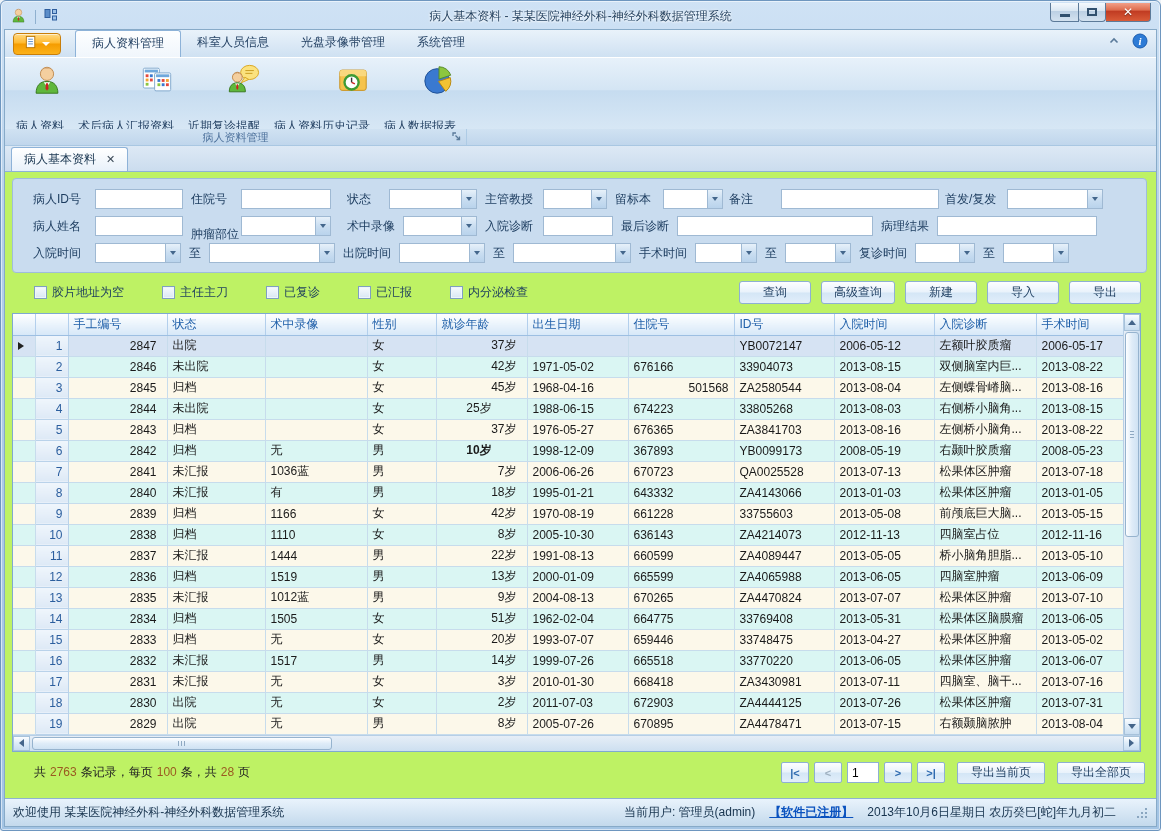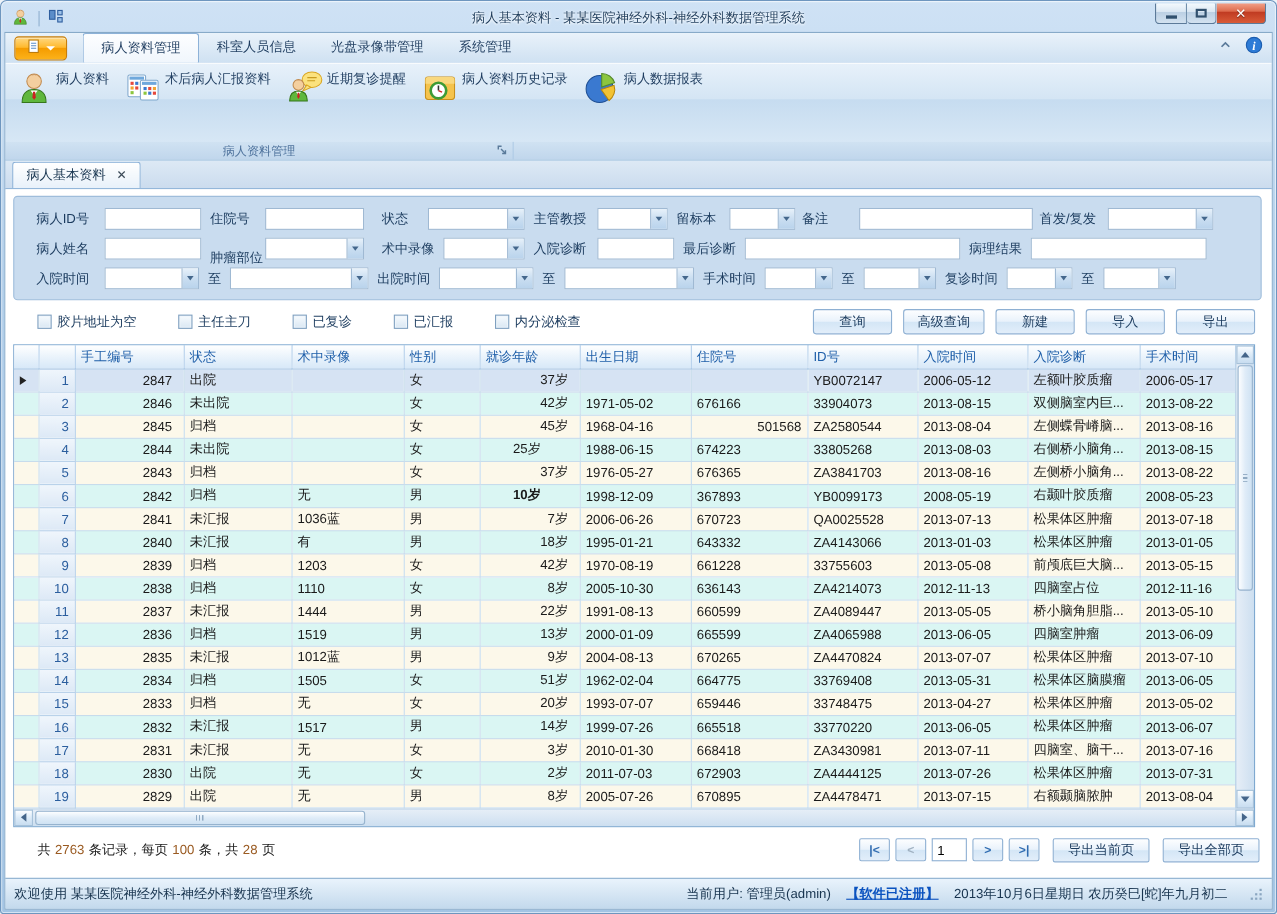--- a/index.html
+++ b/index.html
@@ -36,38 +36,38 @@
     background:linear-gradient(#ffd983,#ffb92e 45%,#f59c00 50%,#fcb21a); display:flex; align-items:center; justify-content:center; gap:3px;
     box-shadow: inset 0 1px 0 rgba(255,255,255,.6); cursor:default; }
   .appmenu .dd { width:0; height:0; border-left:4px solid transparent; border-right:4px solid transparent; border-top:4px solid #fff; }
   .rtab { padding:4px 16px 5px 16px; color:#1e3c5f; cursor:default; }
   .rtab.active { background:linear-gradient(#fdfeff,#f0f6fc); border:1px solid #8db2d8; border-bottom:none; border-radius:3px 3px 0 0; }
   .tabrow-right { margin-left:auto; display:flex; align-items:center; gap:12px; padding-bottom:5px; }
 
   .ribbon { height:72px; background:linear-gradient(#e7f1fa,#d4e5f4 45%,#c6dcf0 46%,#d7e7f5); border-top:1px solid #fff;
     display:flex; align-items:stretch; padding:3px 2px 0 2px; }
   .ribbon-group-body { display:flex; }
-  .rbtn { min-width:64px; padding:2px 7px; display:flex; flex-direction:row; align-items:flex-start; justify-content:flex-start;
-    gap:3px; color:#1e3c5f; cursor:default; border-radius:3px; }
+  .rbtn { min-width:64px; padding:2px 7px; display:flex; flex-direction:column; align-items:flex-end; justify-content:flex-start;
+    gap:21px; color:#1e3c5f; cursor:default; border-radius:3px; }
   .rbtn svg { display:block; }
   .group-footer { height:17px; background:linear-gradient(#d0e2f2,#c0d6ec); border-bottom:1px solid #a9c7e2; position:relative;
     display:flex; align-items:center; }
   .group-span { width:462px; text-align:center; color:#4e729c; font-size:11px; position:relative; border-right:1px solid #aecbe5; height:100%;
     display:flex; align-items:center; justify-content:center; }
   .launcher { position:absolute; right:3px; bottom:2px; width:13px; height:13px; display:flex; align-items:center; justify-content:center; cursor:default; }
 
   
   .doctabs { height:26px; background:linear-gradient(#dcead7, #cfe0f0); background:linear-gradient(#dde9f5,#cbdcee);
     display:flex; align-items:flex-end; padding:0 0 0 6px; border-bottom:1px solid #8db2d8; }
   .doctab { display:inline-flex; align-items:center; gap:10px; height:24px; padding:0 12px; background:linear-gradient(#ffffff,#e8f1fa);
     border:1px solid #8db2d8; border-bottom:none; border-radius:3px 3px 0 0; color:#17344f; cursor:default; }
   .doctab .x { font-size:11px; font-weight:bold; color:#3c4a58; cursor:default; }
 
   
-  .content { flex:1; min-height:0; padding:6px 9px 0 7px; display:flex; flex-direction:column; background:#ffffff; }
+  .content { flex:1; min-height:0; padding:6px 9px 0 7px; display:flex; flex-direction:column; background:#bef264; }
   .searchpanel { background:#c9dcef; border:1px solid #9fbddb; border-radius:4px; padding:9px 12px 8px 20px; }
   .srow { display:flex; align-items:center; height:22px; margin-bottom:5px; }
   .srow:last-child { margin-bottom:0; }
   .slabel { color:#1b3b5e; white-space:nowrap; overflow:hidden; }
   .sinput, .scombo { height:20px; background:#fff; border:1px solid #9fb9d3; }
   .sinput { padding:0 3px; font-family:inherit; font-size:12px; color:#1a1a1a; }
   .scombo { display:flex; cursor:default; }
   .scombo .cfill { flex:1; }
   .cbtn { width:15px; background:linear-gradient(#e7f1fa,#cadef1 50%,#b9d3ec); border-left:1px solid #9fb9d3;
     display:flex; align-items:center; justify-content:center; }
@@ -607,21 +607,21 @@
                     <td class="c" style="text-align: left;">ZA4143066</td>
                     <td class="c" style="text-align: left;">2013-01-03</td>
                     <td class="c" style="text-align: left;">松果体区肿瘤</td>
                     <td class="c" style="text-align: left;">2013-01-05</td>
                   </tr>
                   <tr class="odd">
                     <td class="c selc"></td>
                     <td class="numc">9</td>
                     <td class="c" style="text-align: right; padding-right: 10px;">2839</td>
                     <td class="c" style="text-align: left;">归档</td>
-                    <td class="c" style="text-align: left;">1203</td>
+                    <td class="c" style="text-align: left;">1166</td>
                     <td class="c" style="text-align: left;">女</td>
                     <td class="c" style="text-align: right; padding-right: 10px;">42岁</td>
                     <td class="c" style="text-align: left;">1970-08-19</td>
                     <td class="c" style="text-align: left;">661228</td>
                     <td class="c" style="text-align: left;">33755603</td>
                     <td class="c" style="text-align: left;">2013-05-08</td>
                     <td class="c" style="text-align: left;">前颅底巨大脑...</td>
                     <td class="c" style="text-align: left;">2013-05-15</td>
                   </tr>
                   <tr class="even">

